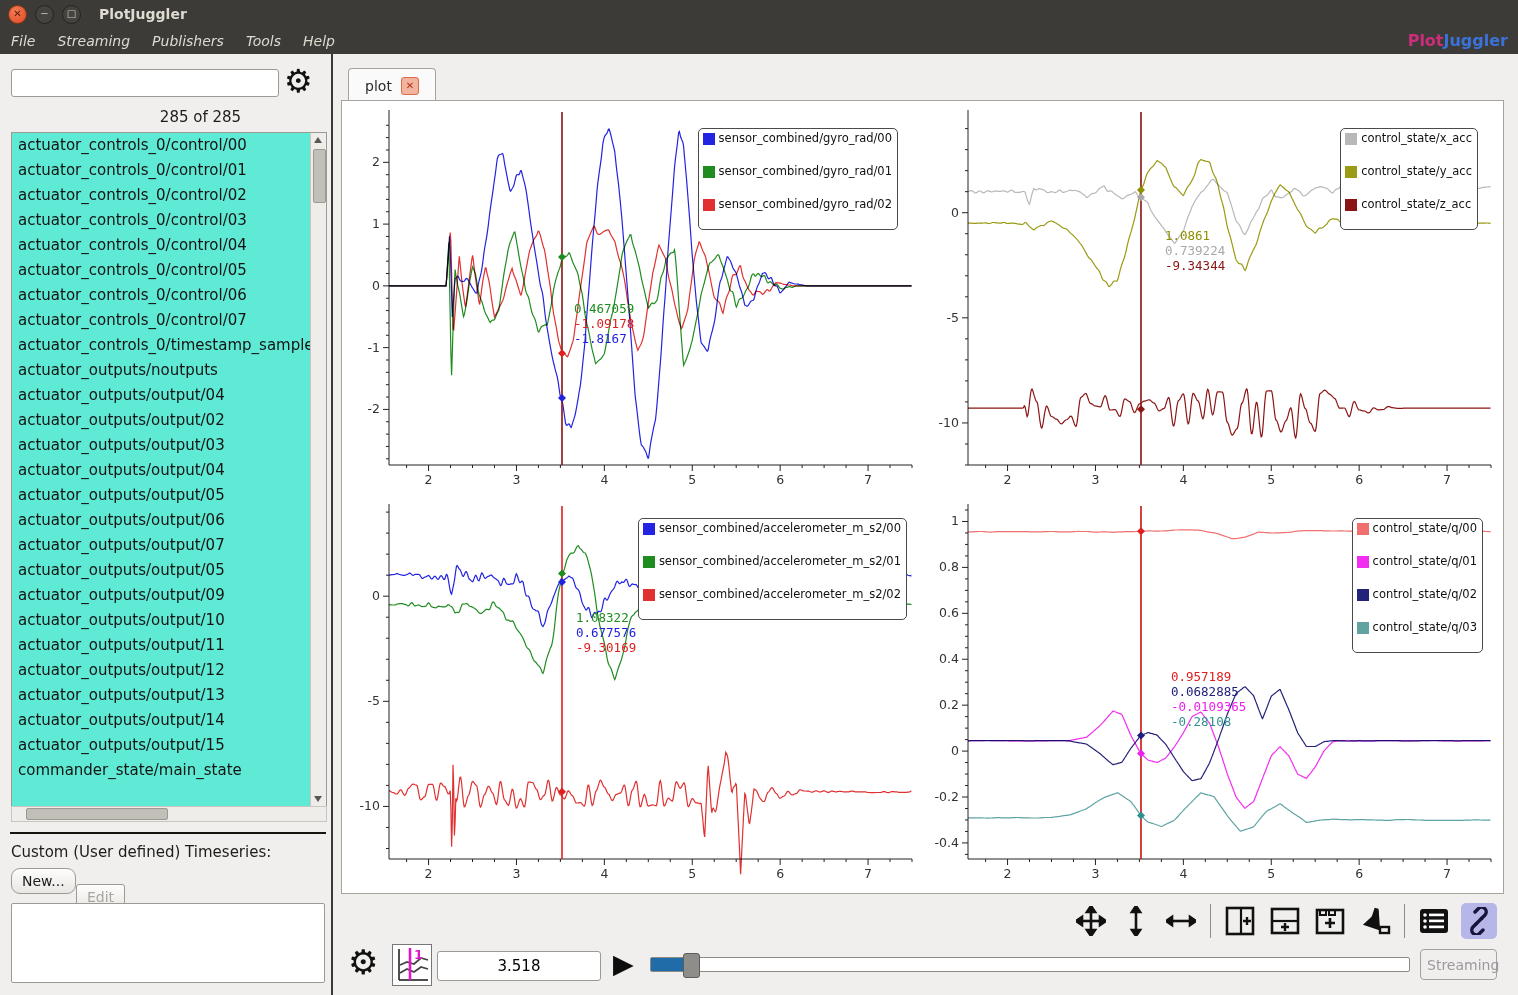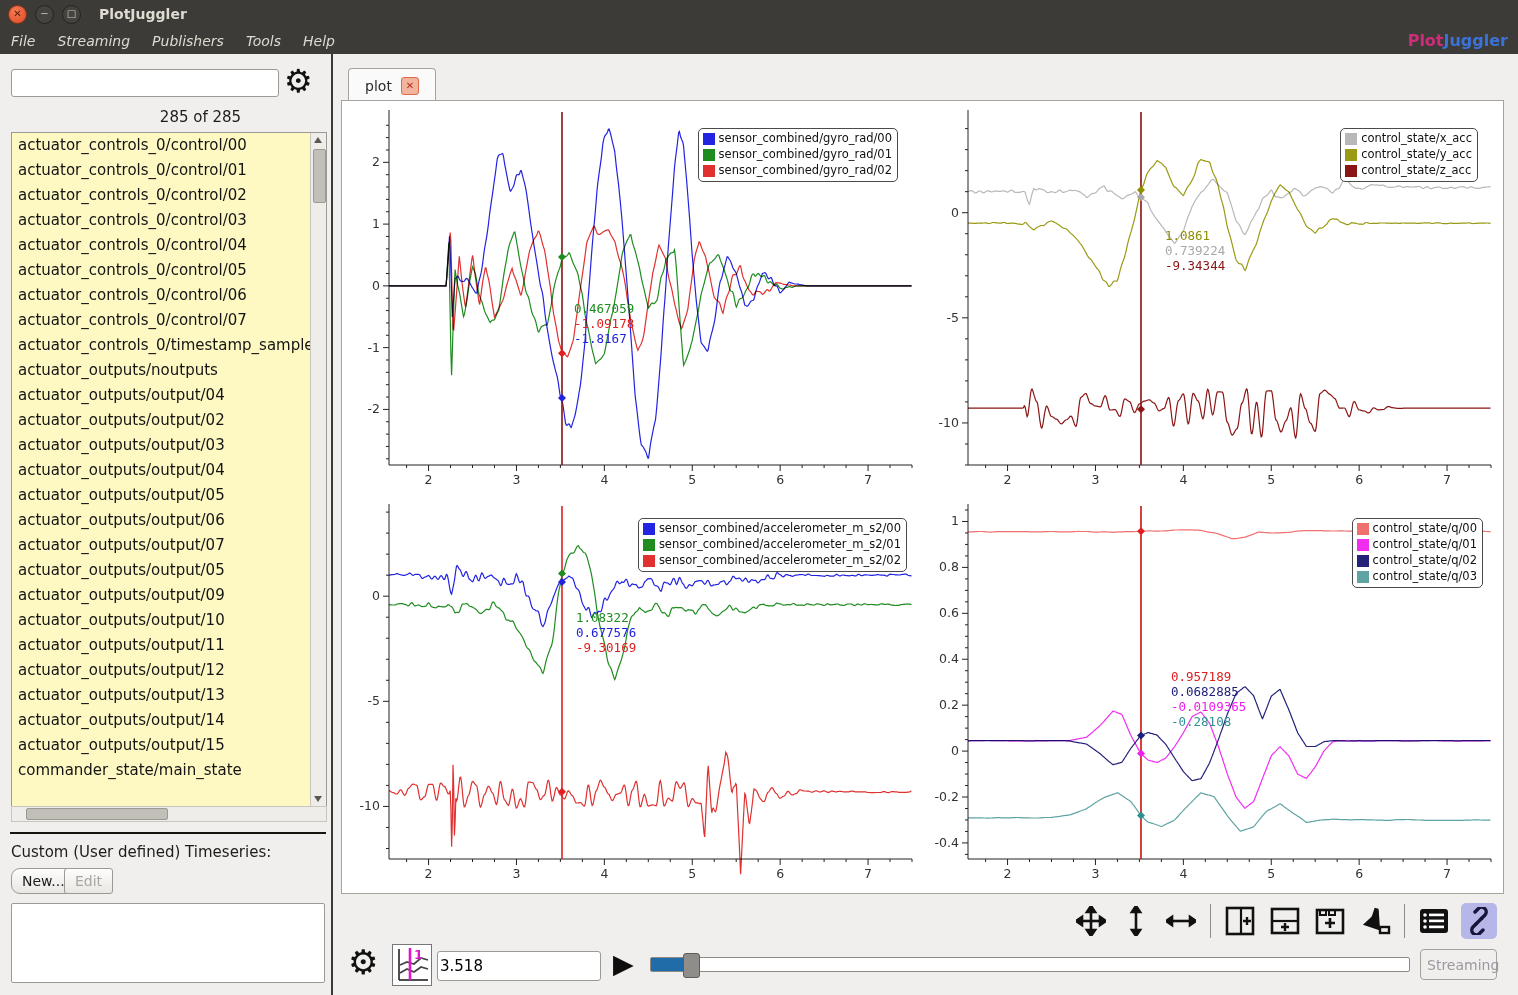--- a/index.html
+++ b/index.html
@@ -17,63 +17,63 @@
   #menubar{position:absolute;left:0;top:28px;width:1518px;height:26px;background:#3c3b37;
            display:flex;align-items:center;color:#dfdbd2;font-size:14px;}
   .menu-item{padding:3px 11px;cursor:default;font-style:italic;}
   #brand{position:absolute;right:10px;top:31px;font-size:16px;font-weight:bold;}
   #brand .p1{color:#cc2d7a;} #brand .p2{color:#3b72d8;}
   
   #search-input{position:absolute;left:11px;top:69px;width:256px;height:26px;border:1px solid #9c9a94;
                 border-radius:3px;background:#fff;font-size:14px;padding:0 5px;outline:none;}
   #sidebar-gear{position:absolute;left:284px;top:62px;font-size:32px;color:#111;cursor:pointer;}
   #count-label{position:absolute;left:0;top:108px;width:401px;text-align:center;font-size:15px;color:#1c1c1c;}
-  #ts-list{position:absolute;left:11px;top:132px;width:314px;height:673px;background:#fef9c3;
+  #ts-list{position:absolute;left:11px;top:132px;width:314px;height:673px;background:#5eead4;
            border:1px solid #9c9a94;overflow:hidden;}
   .ts-item{height:25px;line-height:25px;padding-left:6px;font-size:15px;color:#141414;white-space:nowrap;}
   #vscroll{position:absolute;right:0;top:0;width:15px;height:100%;background:#efedea;border-left:1px solid #c9c6c0;}
   #vthumb{position:absolute;left:2px;top:16px;width:11px;height:52px;background:#c2bfb9;border:1px solid #9c9a94;border-radius:2px;}
   .sb-arrow{position:absolute;left:3px;width:0;height:0;border-left:4px solid transparent;border-right:4px solid transparent;}
   #hscroll{position:absolute;left:11px;top:806px;width:314px;height:14px;background:#efedea;border:1px solid #c9c6c0;}
   #hthumb{position:absolute;left:14px;top:1px;width:140px;height:10px;background:#c2bfb9;border:1px solid #9c9a94;border-radius:2px;}
   #sb-divider{position:absolute;left:10px;top:832px;width:316px;height:2px;background:#15140f;}
   #custom-label{position:absolute;left:11px;top:843px;font-size:15px;color:#1c1c1c;}
   .btn{position:absolute;top:868px;height:26px;border:1px solid #9c9a94;border-radius:3px;
        background:linear-gradient(#fdfdfc,#e9e7e3);font-size:14px;color:#1c1c1c;padding:0 10px;font-family:inherit;}
-  #new-btn{left:11px;border-radius:9px;} #edit-btn{left:64px;color:#a8a6a0;}
+  #new-btn{left:11px;border-radius:9px;} #edit-btn{left:76px;color:#a8a6a0;margin-top:16px;}
   #custom-box{position:absolute;left:11px;top:903px;width:312px;height:78px;background:#fff;
               border:1px solid #9c9a94;border-radius:2px;}
   #splitter{position:absolute;left:331px;top:54px;width:2px;height:941px;background:#3a3935;}
   
   #tab{position:absolute;left:348px;top:68px;width:86px;height:33px;background:#fbfafa;
        border:1px solid #a6a39c;border-bottom:none;border-radius:4px 4px 0 0;
        display:flex;align-items:center;justify-content:center;gap:9px;font-size:14px;color:#2c2c2c;}
   #tab-close{width:16px;height:16px;border-radius:3px;background:#f2b49e;border:1px solid #dc6b4a;
              color:#b62d10;font-size:10px;font-weight:bold;display:flex;align-items:center;justify-content:center;}
   #pane{position:absolute;left:341px;top:100px;width:1161px;height:792px;background:#ffffff;
         border:1px solid #a6a39c;}
   #plot-grid{position:absolute;left:1px;top:1px;display:grid;grid-template-columns:579px 580px;
              grid-template-rows:394px 394px;}
   .plot-cell{position:relative;background:#fff;}
   .legend{position:absolute;border:1px solid #4a4a4a;border-radius:5px;background:#fff;
-          padding:2px 5px 3px 4px;display:flex;flex-direction:column;gap:1px;z-index:5;margin-left:44px;}
+          padding:2px 5px 17px 4px;display:flex;flex-direction:column;gap:18px;z-index:5;margin-left:44px;}
   .legend-row{display:flex;align-items:center;gap:4px;font-size:11.5px;color:#111;line-height:15px;}
   .legend-swatch{width:12px;height:12px;flex:0 0 12px;}
   
   #plot-toolbar{position:absolute;top:901px;right:21px;display:flex;align-items:center;gap:9px;height:40px;}
   .tool{width:36px;height:36px;display:flex;align-items:center;justify-content:center;}
   .tool svg{display:block;}
   .tool-sep{width:1px;height:34px;background:#8e8b85;margin:0 2px;}
   #link-tool{background:#b7b6e9;border-radius:5px;}
   
   #bottom-gear{position:absolute;left:348px;top:942px;font-size:34px;color:#111;}
   #tracker-btn{position:absolute;left:392px;top:944px;width:38px;height:40px;background:#fff;
                border:1px solid #777;display:flex;align-items:center;justify-content:center;}
   #time-edit{position:absolute;left:437px;top:951px;width:158px;height:26px;border:1px solid #9c9a94;
-             border-radius:3px;background:#fff;font-size:15px;text-align:left;font-family:inherit;outline:none;}
+             border-radius:3px;background:#fff;font-size:15px;text-align:center;font-family:inherit;outline:none;}
   #play-btn{position:absolute;left:613px;top:944px;font-size:27px;color:#0d0d0d;line-height:40px;}
   #time-slider{position:absolute;left:650px;top:957px;width:758px;height:13px;background:#fff;
                border:1px solid #8d8a84;border-radius:2px;}
   #slider-fill{position:absolute;left:0;top:0;height:13px;width:36px;background:#1f6ca9;}
   #slider-handle{position:absolute;left:32px;top:-5px;width:15px;height:23px;background:#8f8d89;
                  border:1px solid #5f5d59;border-radius:3px;}
   #streaming-btn{position:absolute;left:1420px;top:949px;width:77px;height:31px;border:1px solid #a5a29b;
                  border-radius:4px;background:#f0efed;color:#9b99a0;font-size:14px;font-family:inherit;}
   text{font-family:"DejaVu Sans",sans-serif;}
   .trk-label{font-family:"DejaVu Sans Mono",monospace;font-size:12.5px;}

